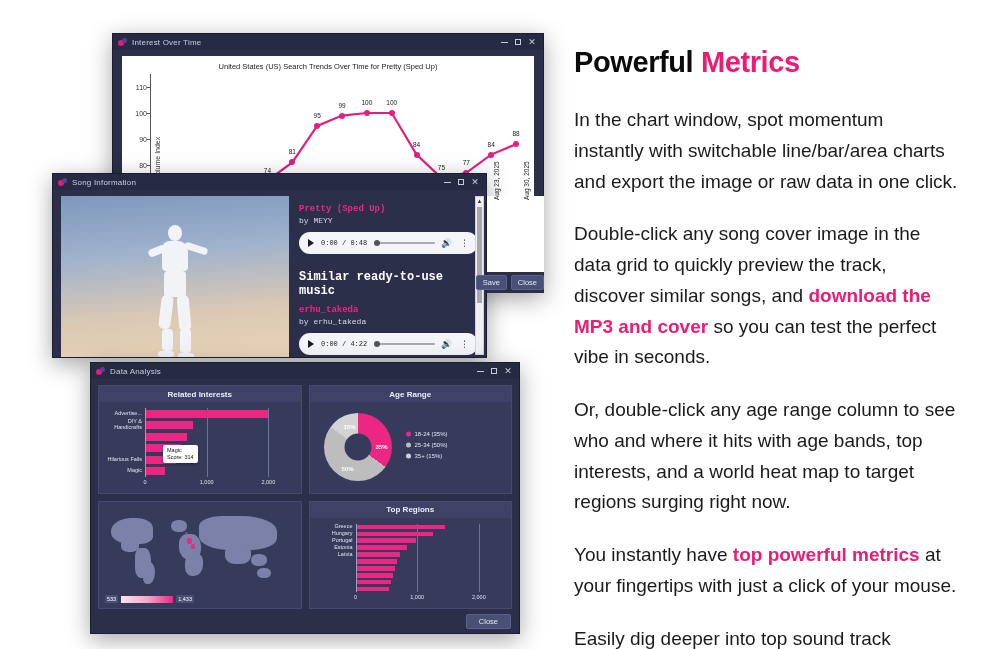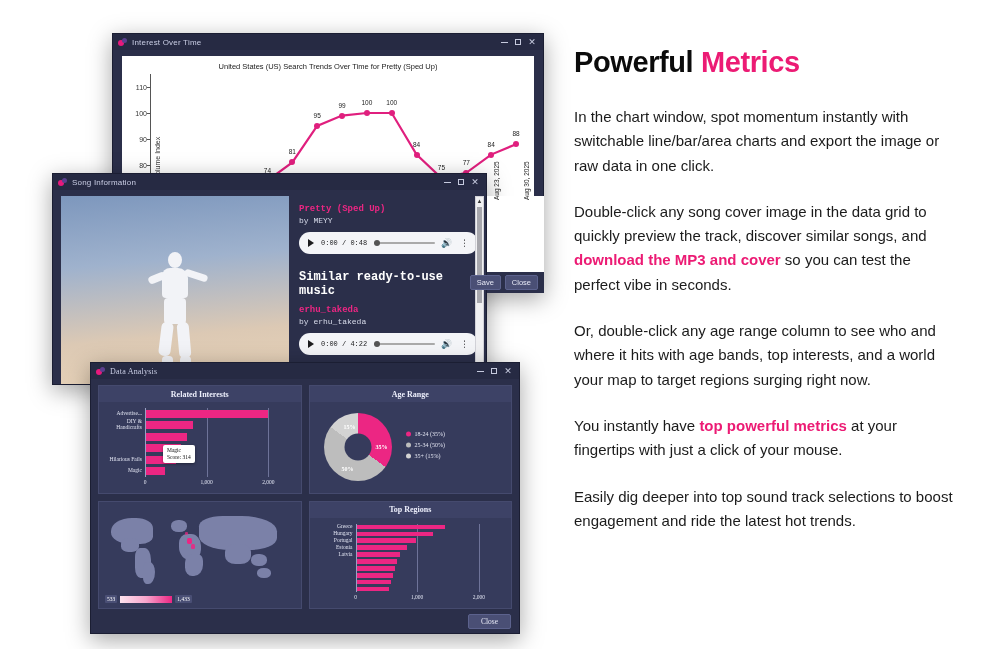--- a/index.html
+++ b/index.html
@@ -40,21 +40,21 @@
   .ytick { position:absolute; right:100%; margin-right:3px; transform:translateY(-50%);
            font-size:7px; color:#333; white-space:nowrap; }
   .ytickmark { position:absolute; left:-3px; width:3px; height:1px; background:#555; }
   .axisline { position:absolute; left:0; top:0; bottom:0; width:1px; background:#555; }
   .pt-label { position:absolute; transform:translate(-50%,-100%);
               font-size:6.5px; color:#222; white-space:nowrap; }
   .dot { position:absolute; width:6px; height:6px; border-radius:50%;
          background:#e01f7e; transform:translate(-50%,-50%); }
 
   
-  #win-song { left:52px; top:173px; width:435px; height:212px; }
+  #win-song { left:52px; top:173px; width:435px; height:185px; }
   .song-body { position:absolute; left:8px; top:22px; right:8px; bottom:0;
                display:flex; gap:10px; overflow:hidden; }
   .cover { width:228px; height:auto; flex:0 0 auto; position:relative;
            background:linear-gradient(175deg,#7d97bd 0%,#9fb2cd 35%,#dcc9b4 72%,#e8d3b8 100%);
            overflow:hidden; }
   .fig { position:absolute; left:50%; bottom:-2px; transform:translateX(-50%);
          width:74px; height:134px; }
   .fig i { position:absolute; background:#f2f3f7; display:block; }
   .song-info { flex:1 1 auto; padding-top:8px; color:#e8eaf4;font-family:Liberation Mono, monospace; }
   .song-title { font-size:9px; font-weight:bold; color:#ec2683; }
@@ -125,21 +125,21 @@
   .map-legend { position:absolute; left:6px; bottom:5px; display:flex;
                 align-items:center; gap:3px; }
   .ml-grad { width:52px; height:7px;
              background:linear-gradient(90deg,#fde3ef,#f8a6cd,#ec2683); }
   .ml-num { font-size:5.5px; color:#fff; background:#4a4f75; padding:1px 2px; border-radius:1px; }
 
   
   #copy { position:absolute; left:574px; top:46px; width:388px; }
   h1 { margin:0 0 26px 0; font-size:29px; font-weight:bold; color:#0b0b0b; letter-spacing:-.4px; }
   h1 em { font-style:normal; color:#ec1b74; }
-  #copy p { margin:0 4px 22px 0; font-size:15px; line-height:1.62; color:#1b1b1b; }
+  #copy p { margin:0 4px 22px 0; font-size:19px; line-height:1.62; color:#1b1b1b; }
   #copy b { color:#ec1b74; }
 </style>
 </head>
 <body>
 
 <div class="win" id="win-chart">
   <div class="titlebar">
     <span class="app-icon"></span>
     <span class="tb-title">Interest Over Time</span>
     <span class="tb-btns">
@@ -260,26 +260,26 @@
   </div>
 </div>
 
 <div style="position:absolute;left:487px;top:196px;width:57px;height:97px;background:#fff;z-index:5;">
   <div style="position:absolute;left:6px;top:4px;font-size:6.5px;color:#222;
               transform:rotate(-90deg);transform-origin:left top;white-space:nowrap;">Aug 23, 2025</div>
   <div style="position:absolute;left:36px;top:4px;font-size:6.5px;color:#222;
               transform:rotate(-90deg);transform-origin:left top;white-space:nowrap;">Aug 30, 2025</div>
 </div>
 <div style="position:absolute;left:487px;top:272px;width:57px;height:21px;background:#2b2f4a;z-index:6;
-            display:flex;align-items:center;justify-content:flex-end;gap:4px;padding-right:6px;">
+            display:flex;align-items:center;justify-content:flex-end;gap:4px;">
   <button class="btn" style="padding:2px 6px;">Save</button>
   <button class="btn" style="padding:2px 6px;">Close</button>
 </div>
 
-<div class="win" id="win-data" style="z-index:8;font-family:Liberation Serif, serif;">
+<div class="win" id="win-data" style="z-index:8;">
   <div class="titlebar">
     <span class="app-icon"></span>
     <span class="tb-title">Data Analysis</span>
     <span class="tb-btns">
       <span class="tb-btn min"></span>
       <span class="tb-btn sq"></span>
       <span class="tb-btn">✕</span>
     </span>
   </div>
 
@@ -399,16 +399,16 @@
 
   <div class="da-footer">
     <button class="btn">Close</button>
   </div>
 </div>
 
 <div id="copy">
   <h1><span>Powerful </span><em>Metrics</em></h1>
   <p>In the chart window, spot momentum instantly with switchable line/bar/area charts and export the image or raw data in one click.</p>
   <p><span>Double-click any song cover image in the data grid to quickly preview the track, discover similar songs, and </span><b>download the MP3 and cover</b><span> so you can test the perfect vibe in seconds.</span></p>
-  <p>Or, double-click any age range column to see who and where it hits with age bands, top interests, and a world your map to target regions surging right now.</p>
+  <p>Or, double-click any age range column to see who and where it hits with age bands, top interests, and a world heat map to target regions surging right now.</p>
   <p><span>You instantly have </span><b>top powerful metrics</b><span> at your fingertips with just a click of your mouse.</span></p>
   <p>Easily dig deeper into top sound track selections to boost engagement and ride the latest hot trends.</p>
 </div>
 
 </body></html>

